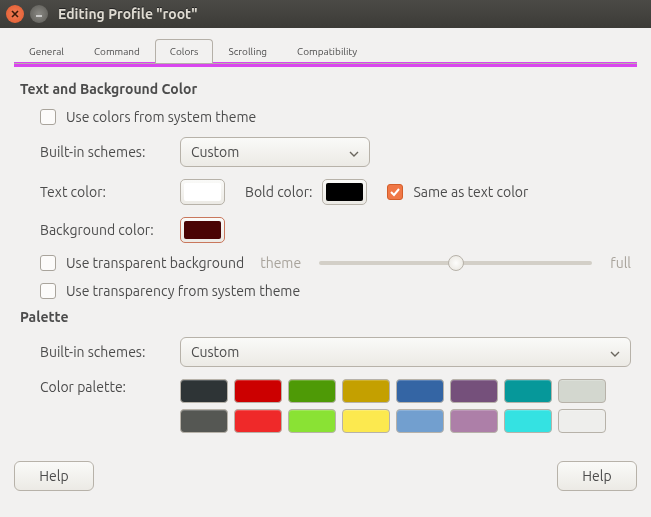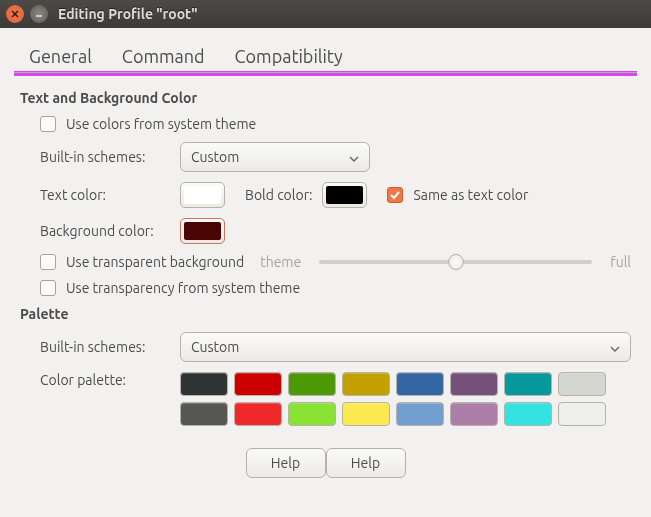--- a/index.html
+++ b/index.html
@@ -4,40 +4,40 @@
 <style>
 * { box-sizing: border-box; margin: 0; padding: 0; font-family: "Ubuntu", "Segoe UI", sans-serif; }
 body { background: #f2f1f0; width: 651px; height: 517px; overflow: hidden; }
 .titlebar { background: linear-gradient(#4b4a46, #3c3b37); height: 28px; display: flex; align-items: center; padding: 0 6px; color: #dfdbd2; font-size: 14px; font-weight: bold; }
 .tb-btn { width: 18px; height: 18px; border-radius: 50%; margin-right: 6px; display: inline-flex; align-items: center; justify-content: center; font-size: 11px; color: #333; }
 .tb-close { background: radial-gradient(#ef7c55,#e35b2f); }
 .tb-min { background: radial-gradient(#8a8984,#5a5954); color:#ddd; }
 .tb-title { margin-left: 4px; text-shadow: 0 -1px #222; }
 .content { padding: 10px 14px 0 14px; }
 .tabs { display: flex; border-bottom: 1px solid #b5b0a8; position: relative; top:1px; }
-.tab { padding: 6px 14px; font-size: 18px; color: #4c4c4c; border: 1px solid transparent; border-bottom: none; border-radius: 4px 4px 0 0; cursor: pointer; }
+.tab { padding: 6px 14px; font-size: 10px; color: #4c4c4c; border: 1px solid transparent; border-bottom: none; border-radius: 4px 4px 0 0; cursor: pointer; }
 .tab.active { background: #f2f1f0; border-color: #b5b0a8; position: relative; z-index: 2; }
 .tabpanel { border-top: 5px solid #d946ef; padding: 14px 6px 6px 6px; margin-top:-1px; }
 .section-title { font-weight: bold; color: #4c4c4c; font-size: 14px; margin-bottom: 10px; }
-.row { display: flex; align-items: center; margin: 4px 0 10px 20px; font-size: 14px; color: #4c4c4c; gap: 10px; }
+.row { display: flex; align-items: center; margin: 12px 0 10px 20px; font-size: 14px; color: #4c4c4c; gap: 10px; }
 .checkbox { width: 16px; height: 16px; border: 1px solid #a9a49c; border-radius: 3px; background: #fcfbfa; display:inline-flex; align-items:center; justify-content:center; flex-shrink:0; }
 .checkbox.checked { background: #f07746; border-color:#d35e2a; }
 .checkbox.checked svg { display:block; }
 .checkbox svg { display:none; }
 .label-col { width: 130px; flex-shrink:0; }
 .select { display: flex; align-items: center; justify-content: space-between; height: 30px; border: 1px solid #b7b2a9; border-radius: 6px; background: linear-gradient(#fafaf8,#eceae5); padding: 0 10px; color: #4c4c4c; font-size: 14px; cursor:pointer; }
 .select .caret { margin-left: 12px; }
 .swatch-btn { width: 45px; height: 26px; border: 1px solid #b7b2a9; border-radius: 5px; background: linear-gradient(#fafaf8,#eceae5); padding:3px; cursor:pointer; }
 .swatch-inner { width: 100%; height: 100%; border-radius: 2px; }
 .slider-track { flex:1; height: 4px; background: #d3cfc7; border-radius: 2px; position: relative; margin: 0 8px; }
 .slider-thumb { width: 16px; height: 16px; background: radial-gradient(#fdfdfb,#e7e4dd); border:1px solid #b7b2a9; border-radius:50%; position:absolute; top:-6px; transform:translateX(-50%); }
 .slider-label { color: #a9a49c; font-size:14px; }
 .palette-grid { display: grid; grid-template-columns: repeat(8, 48px); gap: 6px; }
 .pcell { height: 24px; border-radius: 4px; border:1px solid #b7b2a9; cursor:pointer; box-shadow: inset 0 1px 0 rgba(255,255,255,.2); }
-.footer { display:flex; justify-content: center; padding: 0 14px 14px 14px; margin-top: 6px; }
+.footer { display:flex; justify-content: space-between; padding: 0 14px 14px 14px; margin-top: 12px; }
 .btn { min-width: 80px; height: 30px; border:1px solid #b7b2a9; border-radius:6px; background: linear-gradient(#fafaf8,#eceae5); color:#4c4c4c; font-size:14px; cursor:pointer; }
 </style>
 </head>
 <body>
 
 <div class="titlebar">
   <span class="tb-btn tb-close">
     <svg width="8" height="8" viewBox="0 0 8 8">
         <path d="M1 1 L7 7 M7 1 L1 7" stroke="#3a1a0a" stroke-width="1.6"></path>
       </svg>
@@ -47,20 +47,22 @@
         <path d="M1 6 L7 6" stroke="#ddd" stroke-width="1.6"></path>
       </svg>
   </span>
   <span class="tb-title">Editing Profile "root"</span>
 </div>
 
 <div class="content">
   <div class="tabs">
     <div class="tab">General</div>
     <div class="tab">Command</div>
+    <div class="tab active">Colors</div>
+    <div class="tab">Scrolling</div>
     <div class="tab">Compatibility</div>
   </div>
 
   <div class="tabpanel">
     <div class="section-title">Text and Background Color</div>
 
     <div class="row">
       <span class="checkbox"></span>
       <span>Use colors from system theme</span>
     </div>

